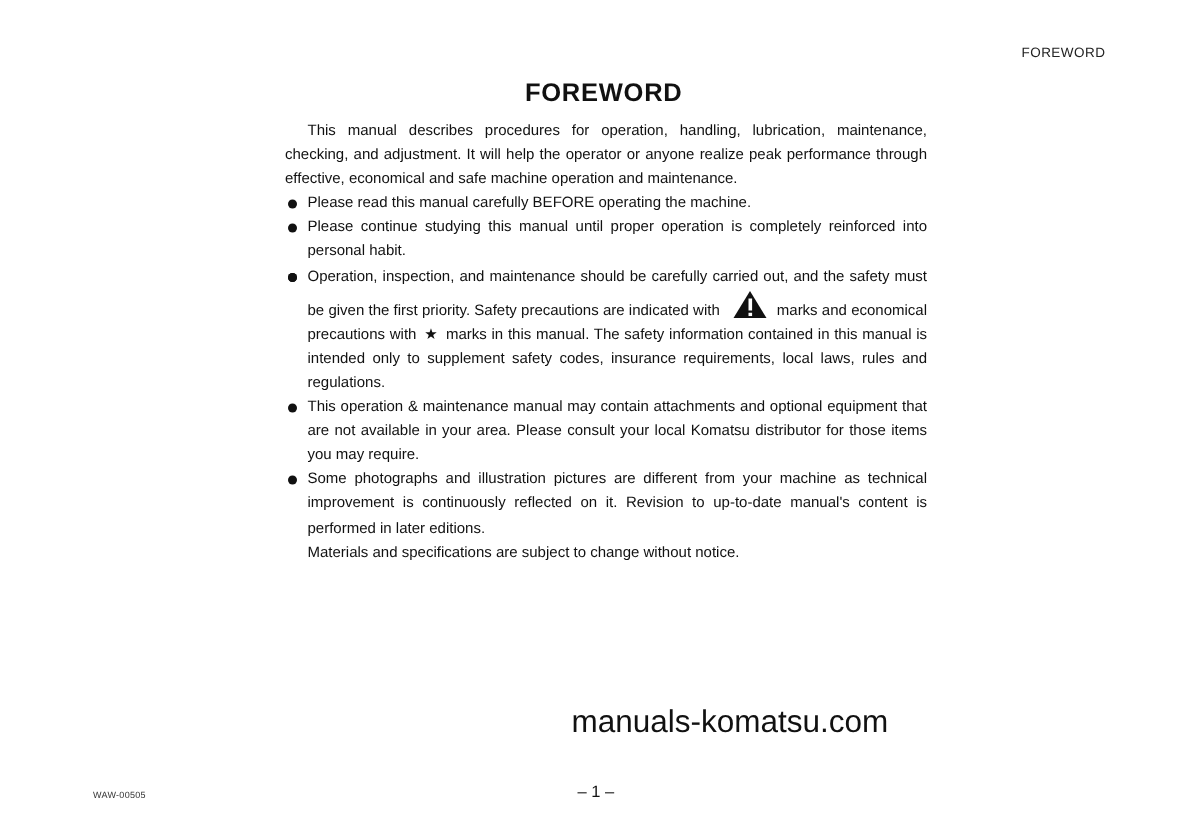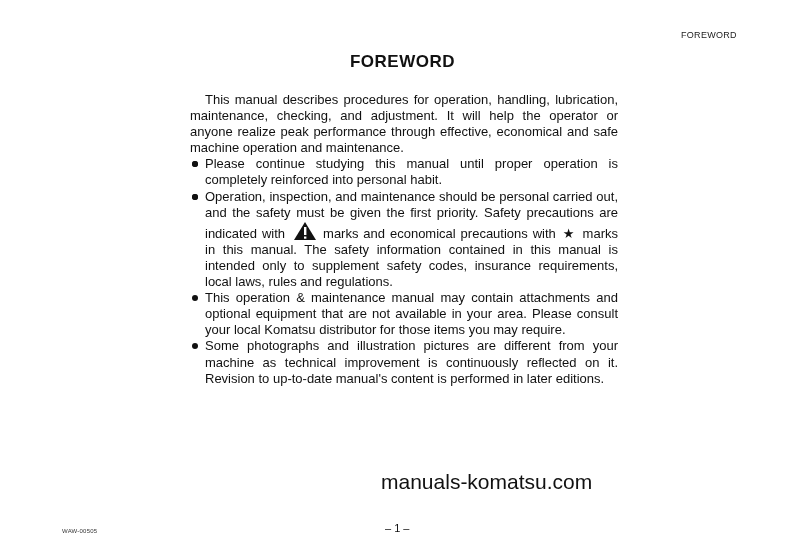--- a/index.html
+++ b/index.html
@@ -2,21 +2,21 @@
 <html><head>
 <meta charset="utf-8">
 <style>
   html, body { margin:0; padding:0; background:#ffffff; }
   body { width:793px; height:559px; position:relative; overflow:hidden;
          font-family:"Liberation Sans", sans-serif; color:#111; }
   .header-label { position:absolute; top:30px; left:681px; font-size:9px; letter-spacing:0.3px; color:#222; }
   .page-title { position:absolute; top:52px; left:0; width:793px; text-align:center;
                 font-size:17px; font-weight:bold; letter-spacing:0.5px; }
   .page-title span { position:relative; left:6px; }
-  .body { position:absolute; top:92px; left:190px; width:428px; font-size:13px; line-height:16.1px; }
+  .body { position:absolute; top:80px; left:190px; width:428px; font-size:10px; line-height:16.1px; }
   .intro { text-indent:15px; text-align:justify; text-align-last:left; margin:0; }
   .bullets { list-style:none; margin:0; padding:0; }
   .bullets li { position:relative; padding-left:15px; text-align:justify; }
   .bullet-dot { position:absolute; left:2px; top:5px; width:6px; height:6px; border-radius:50%; background:#111; }
   .warn { display:inline-block; vertical-align:-3px; margin:0 6px 0 8px; width:24px; height:20px; }
   .star { margin:0 2px; }
   .closing { margin:0; padding-left:15px; }
   .watermark { position:absolute; top:470px; left:381px; font-size:21px; color:#111; }
   .page-num { position:absolute; top:522px; left:385px; font-size:11px; }
   .doc-code { position:absolute; top:528px; left:62px; font-size:6px; color:#333; letter-spacing:0.2px; }
@@ -24,28 +24,29 @@
 </head>
 <body>
 
 <div class="header-label">FOREWORD</div>
 
 <div class="page-title"><span>FOREWORD</span></div>
 
 <div class="body">
   <p class="intro">This manual describes procedures for operation, handling, lubrication, maintenance, checking, and adjustment. It will help the operator or anyone realize peak performance through effective, economical and safe machine operation and maintenance.</p>
   <ul class="bullets">
-    <li><span class="bullet-dot"></span></li>
+    <li><span class="bullet-dot"></span><span>Please read this manual carefully BEFORE operating the machine.</span></li>
     <li><span class="bullet-dot"></span><span>Please continue studying this manual until proper operation is completely reinforced into personal habit.</span></li>
     <li><span class="bullet-dot"></span></li>
-    <li><span class="bullet-dot"></span><span>Operation, inspection, and maintenance should be personal carried out, and the safety must be given the first priority. Safety precautions are indicated with</span><svg class="warn" viewBox="0 0 24 20">
+    <li><span class="bullet-dot"></span><span>Operation, inspection, and maintenance should be carefully carried out, and the safety must be given the first priority. Safety precautions are indicated with</span><svg class="warn" viewBox="0 0 24 20">
           <polygon points="12,1 23,19 1,19" fill="#111"></polygon>
           <rect x="11" y="6" width="2.4" height="8" fill="#fff"></rect>
           <rect x="11" y="15.5" width="2.4" height="2.2" fill="#fff"></rect>
         </svg><span>marks and economical precautions with</span> <span class="star">★</span> <span>marks in this manual. The safety information contained in this manual is intended only to supplement safety codes, insurance requirements, local laws, rules and regulations.</span></li>
     <li><span class="bullet-dot"></span><span>This operation &amp; maintenance manual may contain attachments and optional equipment that are not available in your area. Please consult your local Komatsu distributor for those items you may require.</span></li>
     <li><span class="bullet-dot"></span><span>Some photographs and illustration pictures are different from your machine as technical improvement is continuously reflected on it. Revision to up-to-date manual's content is performed in later editions.</span></li>
   </ul>
+  <p class="closing">Materials and specifications are subject to change without notice.</p>
 </div>
 
 <div class="watermark">manuals-komatsu.com</div>
 <div class="page-num">– 1 –</div>
 <div class="doc-code">WAW-00505</div>
 
 </body></html>

